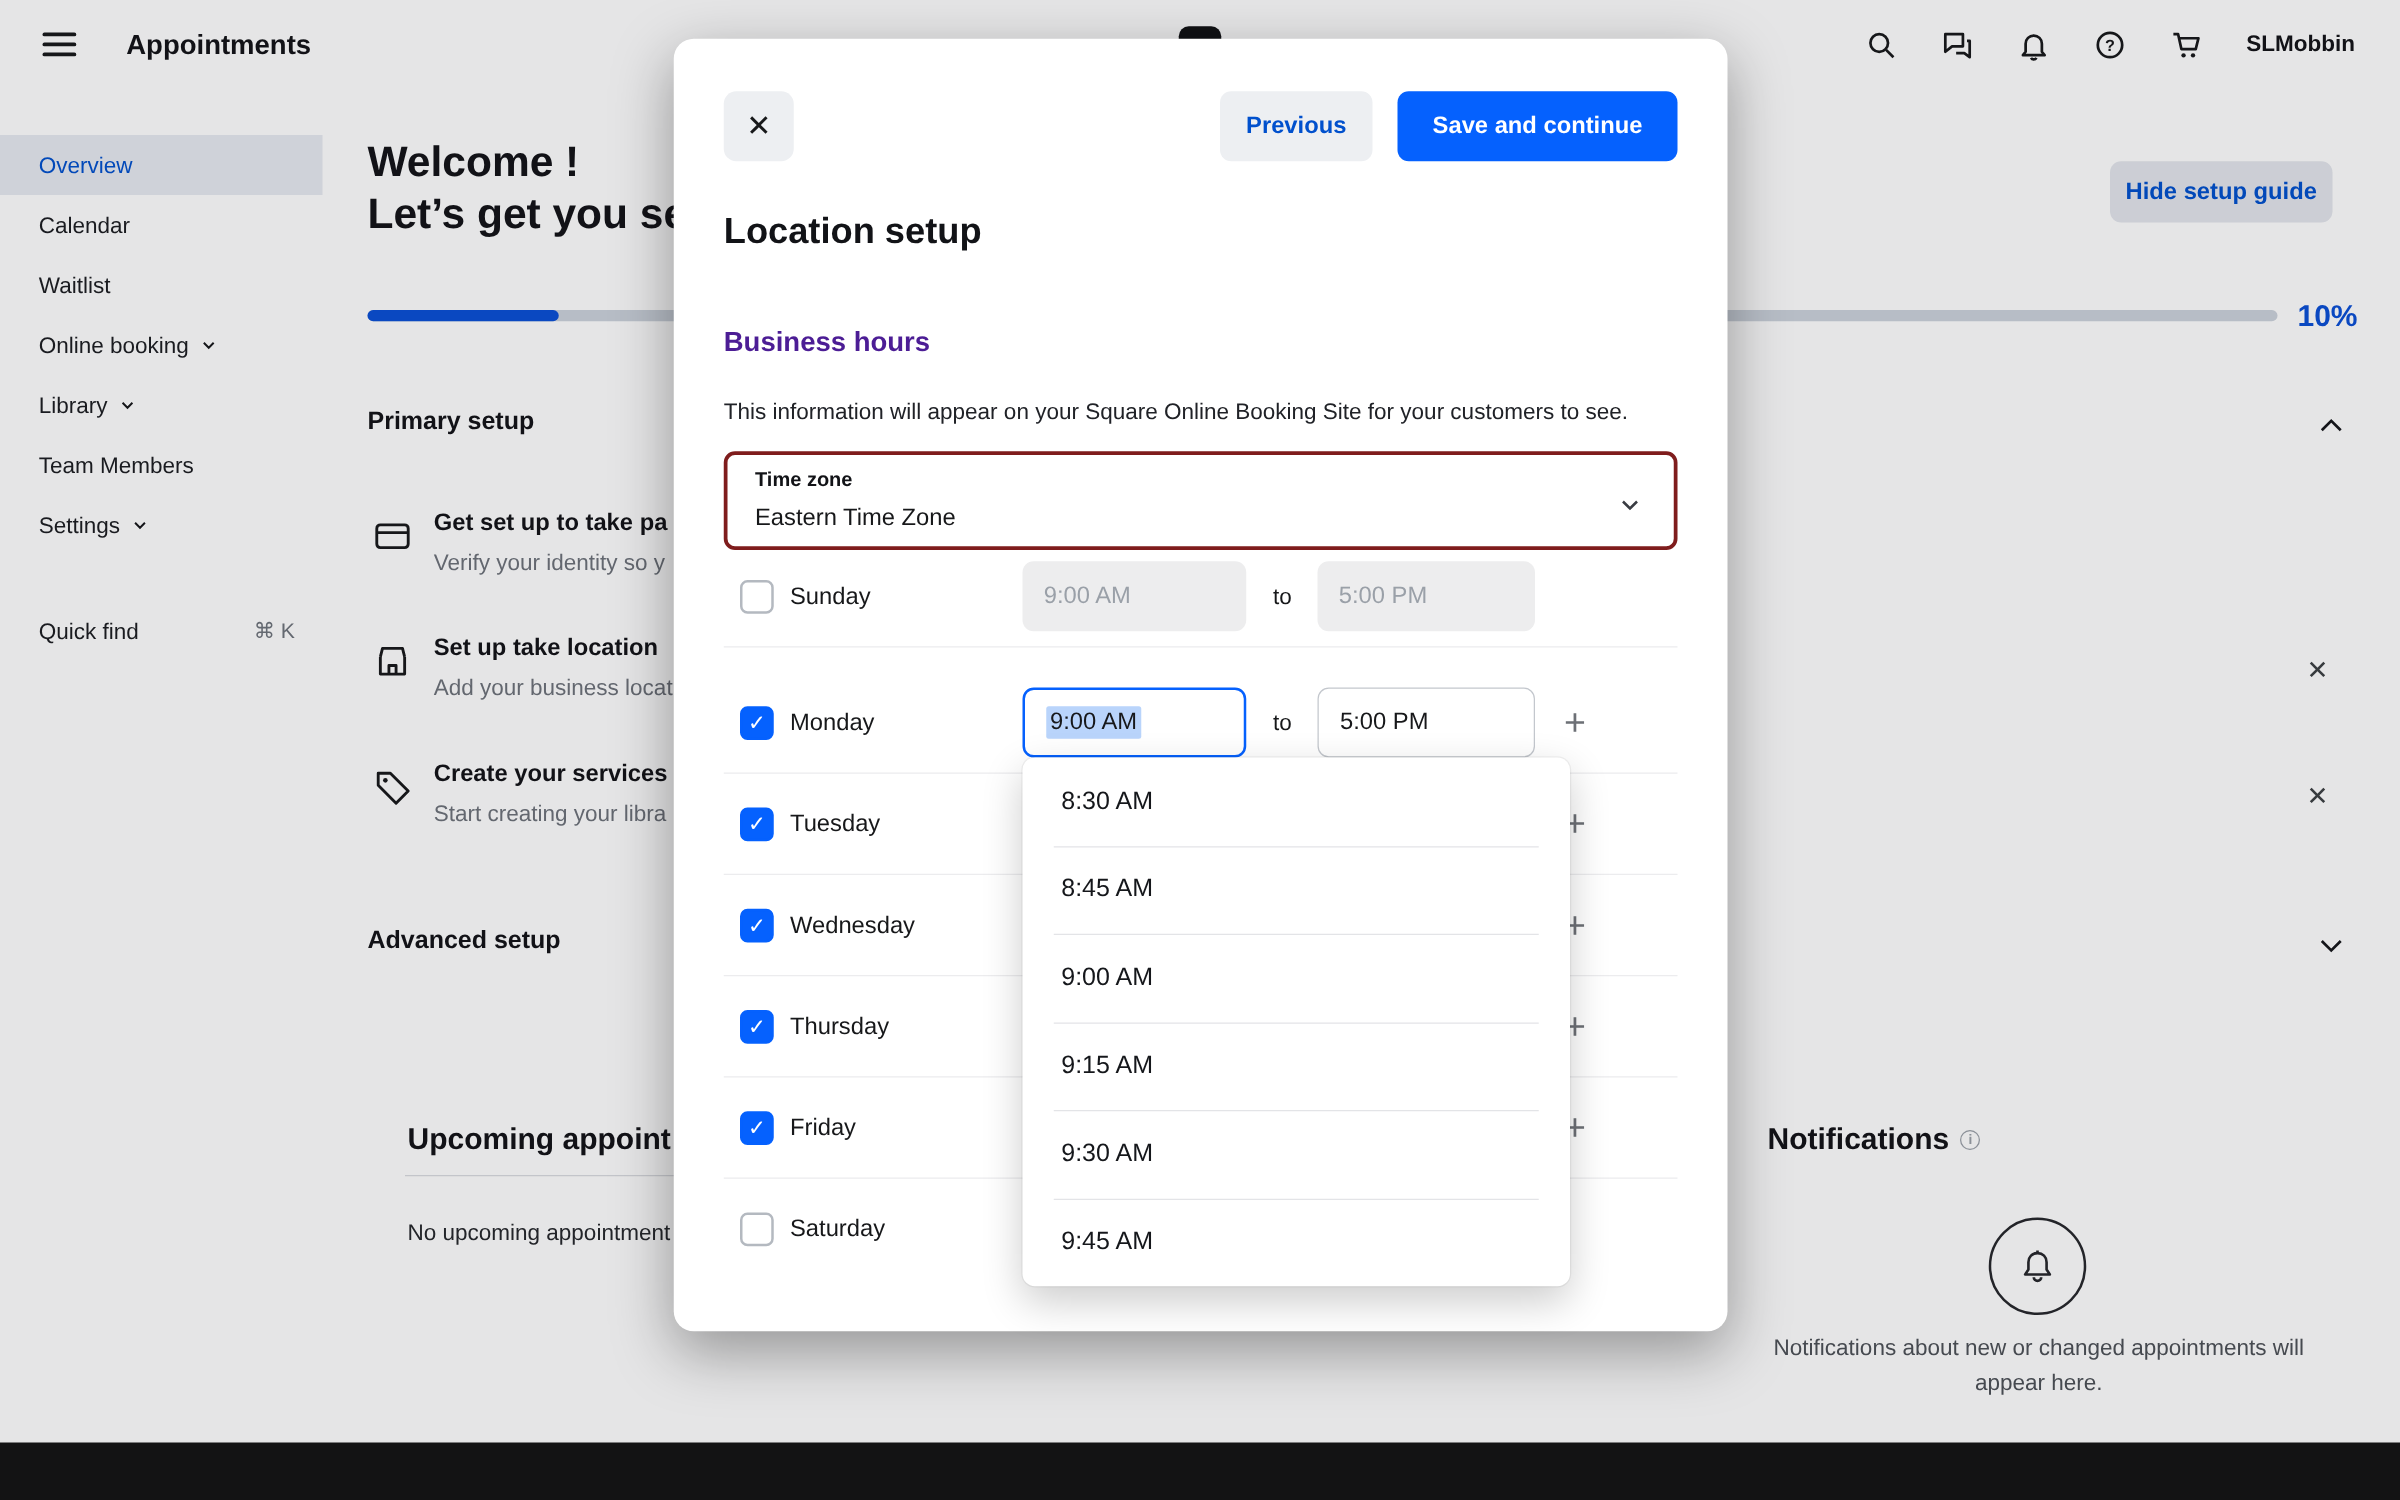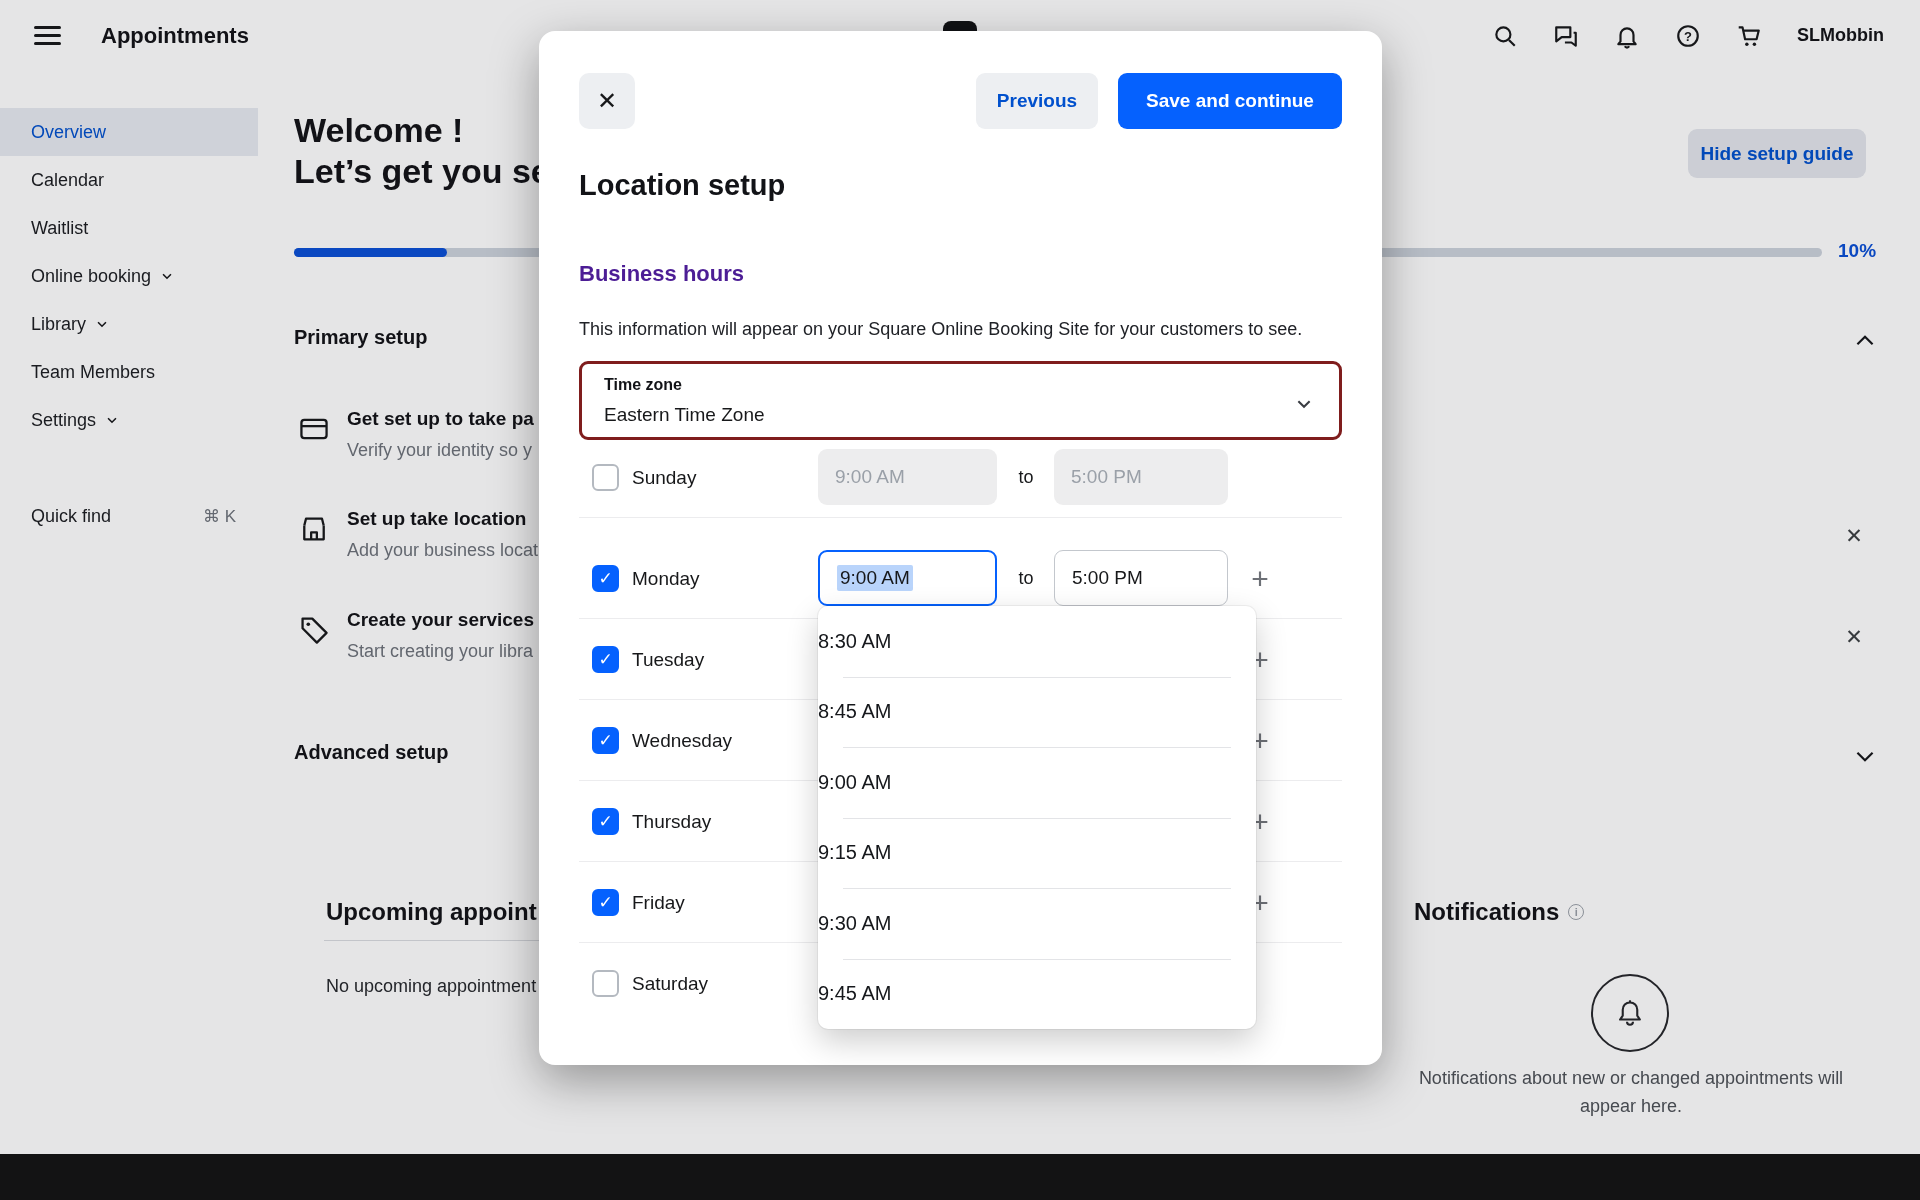--- a/index.html
+++ b/index.html
@@ -18,30 +18,30 @@
   .tbi svg{width:100%;height:100%;display:block}
   .tb-user{font-size:18px;font-weight:700;color:#121317;cursor:pointer}
 
   
   .sidebar{position:absolute;top:71px;left:0;width:258px;bottom:46px;z-index:1}
   .side-list{display:flex;flex-direction:column;padding-top:37px}
   .side-item{height:48px;display:flex;align-items:center;gap:9px;padding-left:31px;font-size:18px;color:#1b1d21;cursor:pointer}
   .side-item.active{background:#e7eaf1;color:#0050cd;font-weight:500}
   .chev{width:14px;height:14px;color:#16171a;flex:0 0 auto}
   .chev svg{width:100%;height:100%;display:block}
-  .quick-find{margin-top:39px;height:44px;display:flex;align-items:flex-end;justify-content:space-between;padding:0 22px 0 31px;font-size:18px;color:#1b1d21;cursor:pointer}
+  .quick-find{margin-top:39px;height:44px;display:flex;align-items:center;justify-content:space-between;padding:0 22px 0 31px;font-size:18px;color:#1b1d21;cursor:pointer}
   .qf-short{color:#6f747c;font-size:17px}
 
   
   .main{position:absolute;inset:0;z-index:1}
   .welcome{position:absolute;left:294px;top:110px;font-size:34px;font-weight:700;color:#121317;line-height:41px;white-space:nowrap}
   .hide-guide{position:absolute;left:1688px;top:129px;width:178px;height:49px;background:#e3e6ec;border-radius:9px;color:#0050cd;font-weight:700;font-size:19px;display:flex;align-items:center;justify-content:center;cursor:pointer}
   .progress-track{position:absolute;left:294px;top:248px;width:1528px;height:9px;background:#ccd2dc;border-radius:5px}
   .progress-fill{height:100%;width:10%;background:#0a4fd6;border-radius:5px}
-  .progress-pct{position:absolute;left:1838px;top:240px;font-size:19px;font-weight:700;color:#0a4fd6}
+  .progress-pct{position:absolute;left:1838px;top:240px;font-size:24px;font-weight:700;color:#0a4fd6}
   .h-section{position:absolute;font-size:20px;font-weight:700;color:#121317;white-space:nowrap}
   .sec-chev{position:absolute;left:1852px;width:26px;height:26px;color:#15161a;cursor:pointer}
   .sec-chev svg{width:100%;height:100%;display:block}
   .setup-item{position:absolute;left:294px;width:1572px;height:88px;cursor:pointer}
   .si-icon{position:absolute;left:4px;top:15px;width:32px;height:32px;color:#17181a}
   .si-icon svg{width:100%;height:100%;display:block}
   .si-title{position:absolute;left:53px;top:10px;font-size:19px;font-weight:700;color:#121317;white-space:nowrap}
   .si-sub{position:absolute;left:53px;top:42px;font-size:18px;color:#6d727a;white-space:nowrap}
   .si-x{position:absolute;left:1546px;top:24px;width:28px;height:28px;display:flex;align-items:center;justify-content:center;font-size:21px;color:#3c4043;cursor:pointer}
   .divider{position:absolute;left:324px;top:940px;width:1018px;height:1px;background:#d9dbe0}
@@ -79,21 +79,21 @@
   .t-start{left:239px;width:179px}
   .t-end{left:475px;width:174px}
   .t-in.disabled{background:#ededee;color:#9aa0a8}
   .t-in.normal{background:#fff;border:1px solid #c3c7cd;color:#17181a}
   .t-in.focused{background:#fff;border:2px solid #0561fe;color:#17181a}
   .sel{background:#b9d4fb;padding:2px 3px;border-radius:2px}
   .to-lbl{position:absolute;left:427px;width:40px;top:0;height:81px;display:flex;align-items:center;justify-content:center;font-size:18px;color:#17181a}
   .plus{position:absolute;left:666px;top:26px;width:30px;height:30px;color:#6d7076;font-size:30px;font-weight:300;line-height:28px;display:flex;align-items:center;justify-content:center;cursor:pointer}
 
   .dropdown{position:absolute;left:279px;top:575px;width:438px;height:423px;background:#fff;border-radius:10px;box-shadow:0 12px 32px rgba(0,0,0,.2),0 0 0 1px rgba(0,0,0,.05);overflow:hidden;z-index:5}
-  .dd-item{position:relative;height:70.5px;display:flex;align-items:center;font-size:20px;color:#15171b;cursor:pointer}
+  .dd-item{position:relative;height:70.5px;display:flex;align-items:center;padding-left:31px;font-size:20px;color:#15171b;cursor:pointer}
   .dd-item + .dd-item::before{content:"";position:absolute;left:25px;right:25px;top:0;height:1px;background:#e3e4e7}
 </style>
 </head>
 <body>
 
 <div class="screen">
 
   <div class="topbar">
     <div class="hamburger">
         <span></span>

